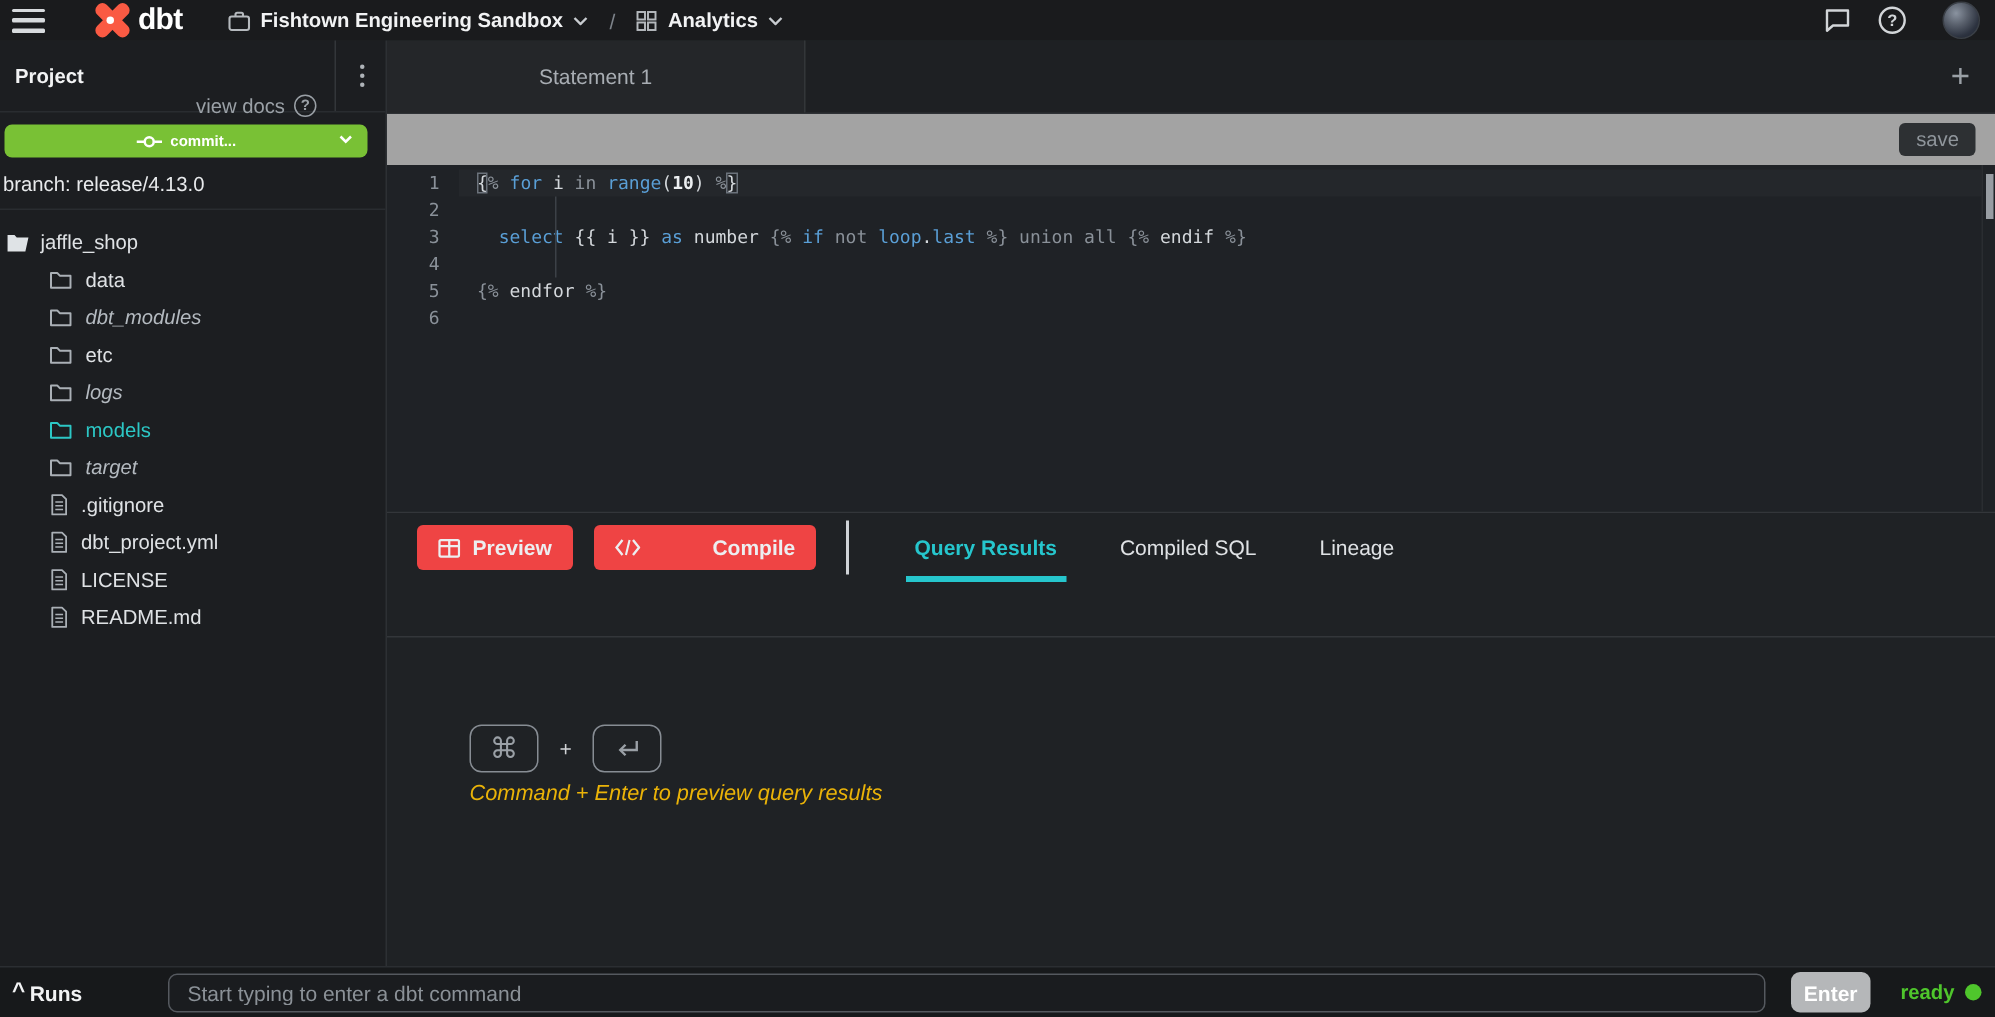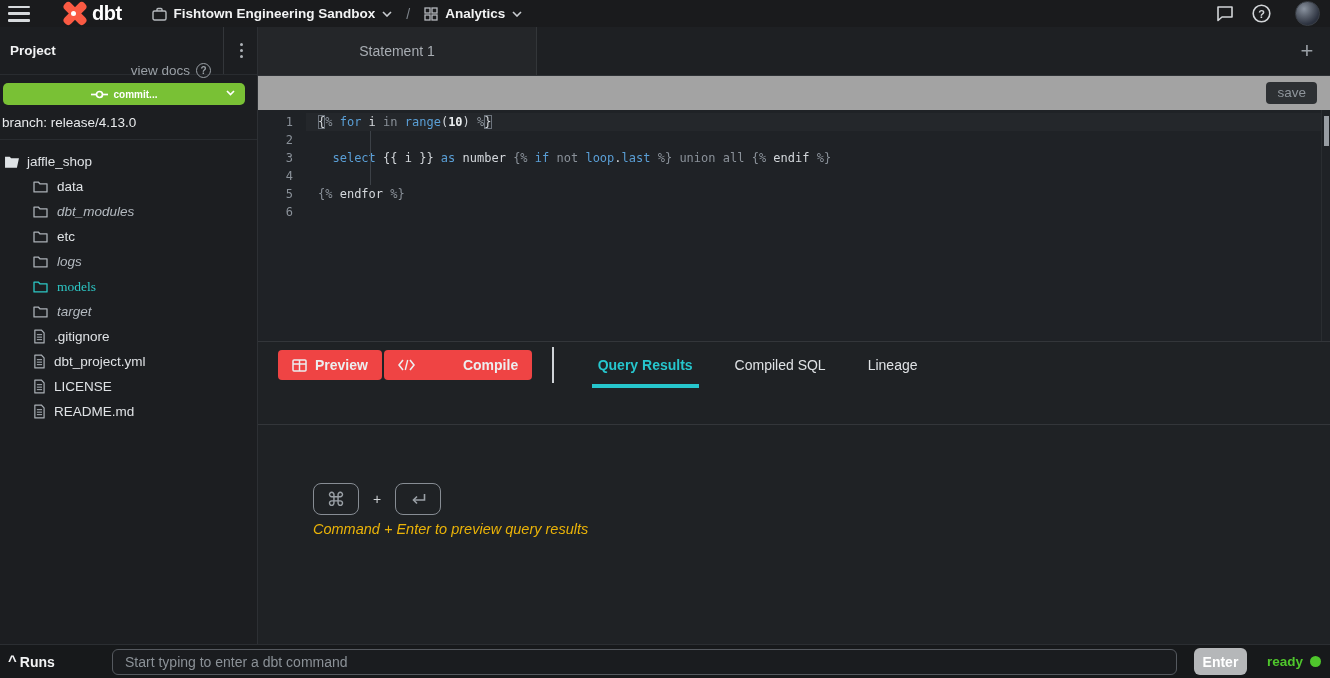--- a/index.html
+++ b/index.html
@@ -41,21 +41,21 @@
   .commit-btn { width:242px; height:22px; margin-left:1px; background:#79c135; border:none; border-radius:5px; color:#fff; font-weight:bold; font-size:10px; display:flex; align-items:center; cursor:pointer; position:relative; justify-content:center; }
   .commit-btn .lbl { display:flex; align-items:center; gap:6px; }
   .commit-btn .chev { position:absolute; right:10px; top:7px; }
   .branch-line { padding:10px 10px 9px 2px; color:#e8eaec; font-size:13.5px; border-bottom:1px solid #292c30; }
   .tree { padding:9px 0 0 0; overflow:hidden; flex:1; }
   .tree-row { height:25px; display:flex; align-items:center; gap:9px; padding-left:33px; cursor:pointer; color:#dfe2e5; font-size:13.5px; }
   .tree-row.root { padding-left:4px; }
   .tree-row.root .t-label { margin-left:-2px; }
   .tree-row .t-icon { display:flex; align-items:center; color:#aab0b6; flex:0 0 auto; }
   .tree-row.italic { color:#b4bac0; font-style:italic; }
-  .tree-row.active { color:#2cc7c5;font-family:Liberation Serif, serif; }
+  .tree-row.active { color:#2cc7c5; }
   .tree-row.active .t-icon { color:#2cc7c5; }
   .tree-row.root .t-icon { color:#dfe3e6; }
 
   
   .main { flex:1; display:flex; flex-direction:column; min-width:0; background:#1f2225; }
   .tabbar { height:49px; flex:0 0 49px; background:#1e2023; border-bottom:1px solid #2e3135; display:flex; align-items:stretch; }
   .ed-tab { width:279px; background:#242629; border-right:1px solid #333639; display:flex; align-items:center; justify-content:center; color:#a8adb3; font-size:14px; cursor:pointer; }
   .tab-plus { margin-left:auto; width:46px; display:flex; align-items:center; justify-content:center; color:#9aa0a6; font-size:22px; cursor:pointer; font-weight:300; }
   .editor-head { height:34px; flex:0 0 34px; background:#a3a3a3; display:flex; align-items:center; justify-content:flex-end; padding-right:13px; }
   .save-btn { background:#2d3033; color:#8f959b; border:none; border-radius:4px; font-size:13.5px; padding:3px 11px 4px; cursor:pointer; }
@@ -72,21 +72,21 @@
   .tok-num { color:#eceff1; font-weight:bold; }
   .tok-box { outline:1px solid #6b727b; outline-offset:-1px; }
   .indent-guide { position:absolute; left:64px; top:21px; width:1px; height:54px; background:#3c4147; }
   .ed-scroll { width:9px; flex:0 0 9px; border-left:1px solid #2a2d31; position:relative; }
   .ed-thumb { position:absolute; top:6px; left:2px; width:5px; height:30px; background:#989da3; cursor:pointer; }
 
   
   .results { height:303px; flex:0 0 303px; background:#1f2225; border-top:1px solid #33363a; display:flex; flex-direction:column; }
   .res-toolbar { height:46px; flex:0 0 46px; display:flex; align-items:center; padding-left:20px; position:relative; }
   .res-btn { height:30px; background:#ef4444; color:#eceef0; border:none; border-radius:4px; font-size:14px; font-weight:bold; display:flex; align-items:center; gap:8px; padding:0 14px; cursor:pointer; }
-  .res-btn + .res-btn { margin-left:2px;gap:48px; }
+  .res-btn + .res-btn { margin-left:14px;gap:48px; }
   .res-divider { width:1.5px; height:36px; background:#cfd3d7; margin:0 38px 0 20px; }
   .res-tabs { display:flex; align-items:stretch; gap:30px; height:100%; }
   .res-tab { display:flex; align-items:center; padding:0 6px; color:#dfe2e5; font-size:14px; cursor:pointer; position:relative; }
   .res-tab.active { color:#26c6cd; font-weight:bold; }
   .res-tab.active::after { content:""; position:absolute; left:0; right:0; bottom:0; height:4px; background:#26c6cd; }
   .res-band { height:37px; flex:0 0 37px; border-bottom:1px solid #33363a; }
   .res-content { flex:1; padding:58px 0 0 55px; }
   .keys-row { display:flex; align-items:center; gap:0; }
   .keycap { width:46px; height:32px; border:1.6px solid #878d94; border-radius:8px; display:flex; align-items:center; justify-content:center; color:#9aa0a6; }
   .keycap .cmd { font-size:19px; line-height:1; }

